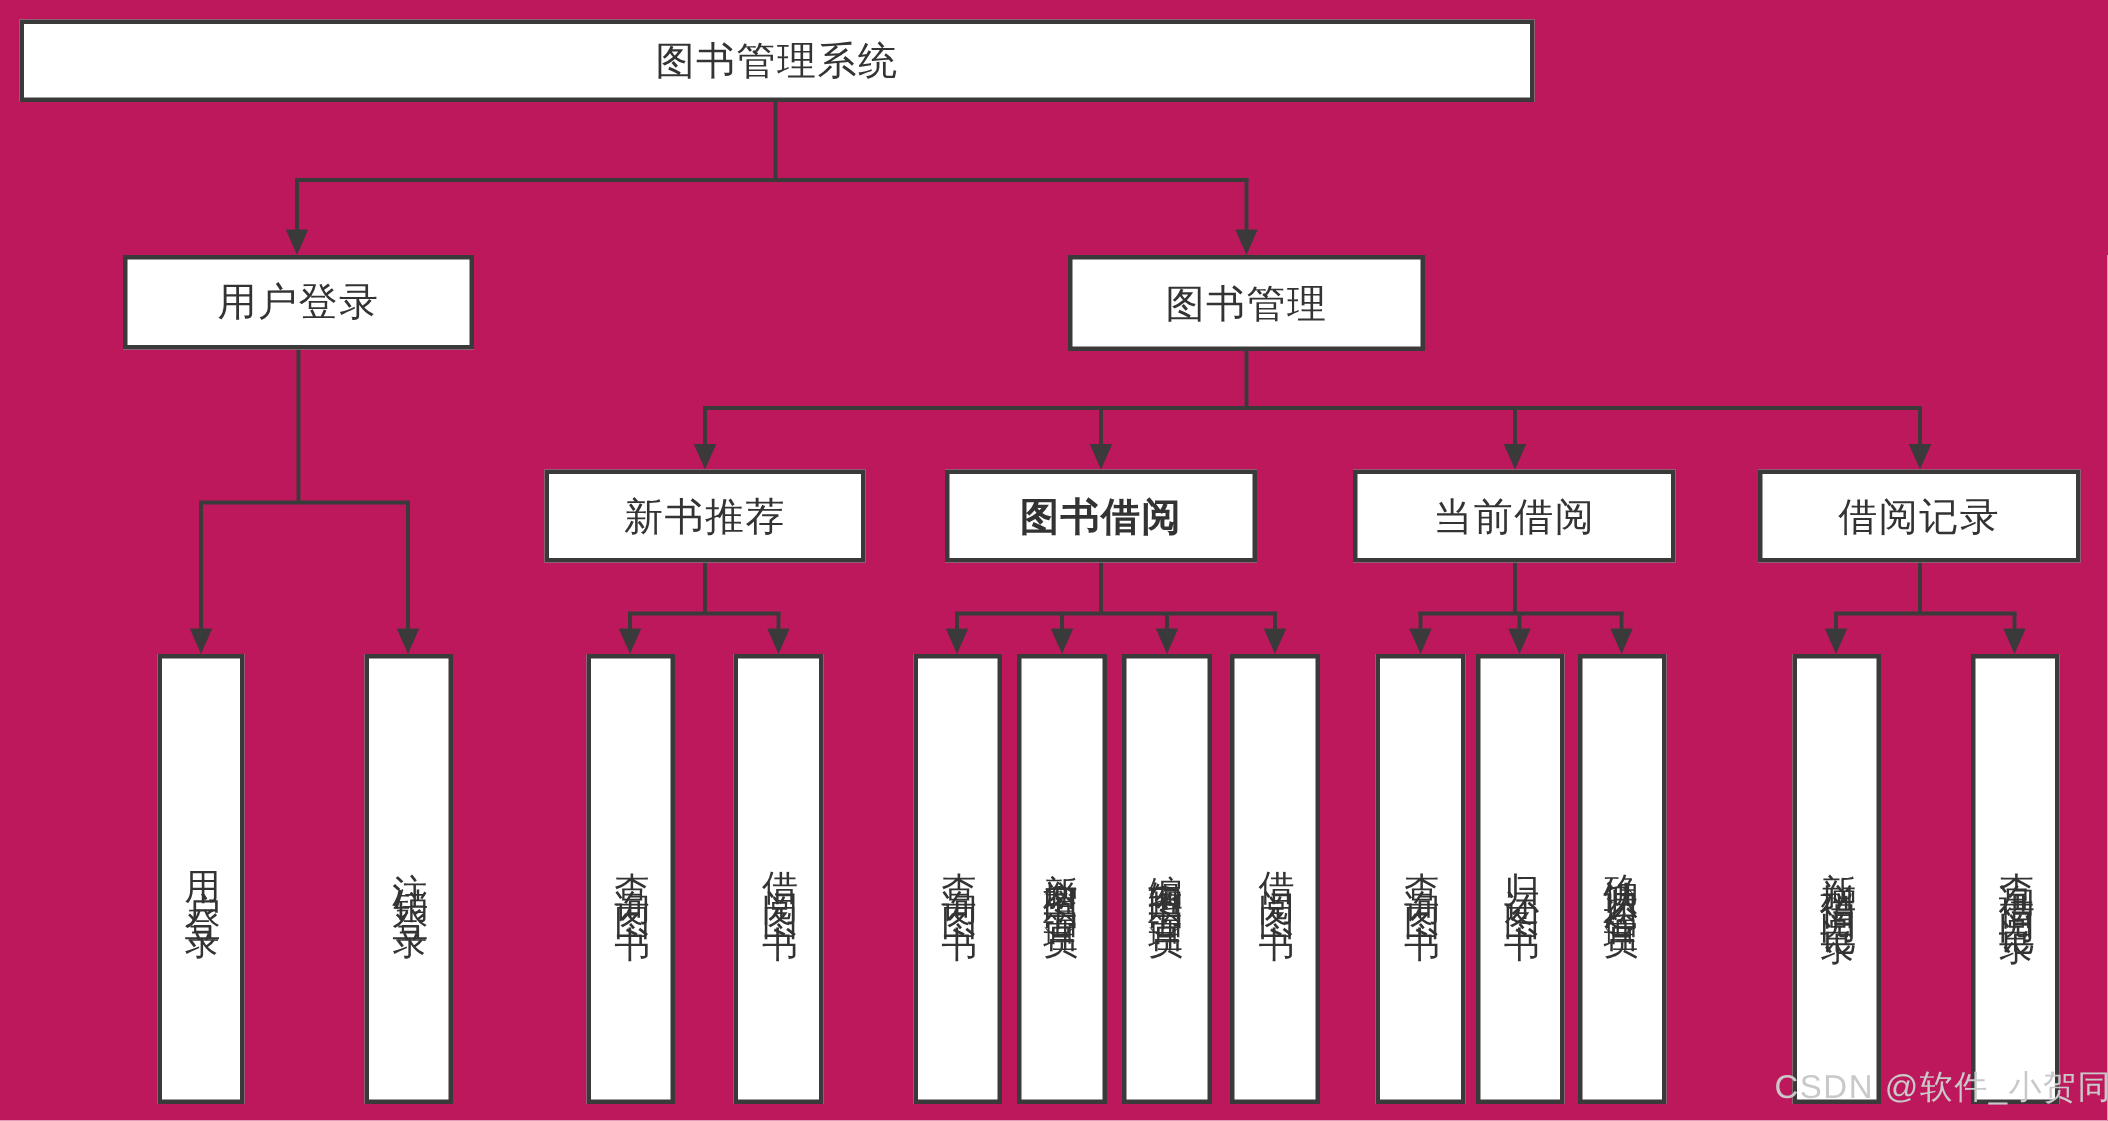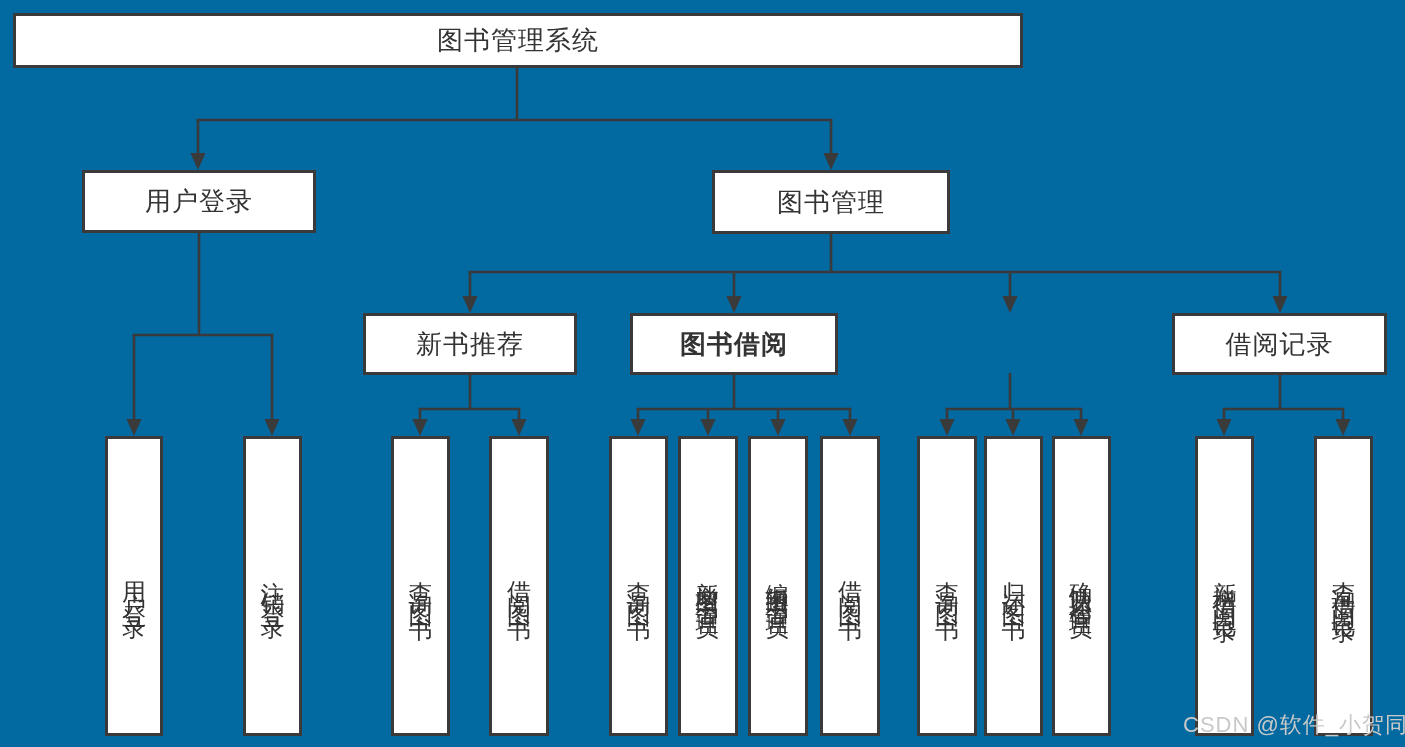--- a/index.html
+++ b/index.html
@@ -1,20 +1,20 @@
 <!DOCTYPE html>
 <html><head>
 <meta charset="utf-8">
 <style>
   html, body { margin: 0; padding: 0; background: #ffffff; }
   #stage {
     position: relative;
     width: 1405px;
     height: 747px;
-    background: #0369a1;
+    background: #be185d;
     font-family: "Liberation Sans", sans-serif;
     color: #333333;
     overflow: hidden;
   }
   #wires {
     position: absolute;
     left: 0; top: 0;
     width: 1405px; height: 747px;
     pointer-events: none;
   }
@@ -134,20 +134,23 @@
   <div class="box hbox" style="left:712px; top:170px; width:238px; height:64px;">
     <span>图书管理</span>
   </div>
 
   <div class="box hbox" style="left:363px; top:313px; width:214px; height:62px;">
     <span>新书推荐</span>
   </div>
   <div class="box hbox" style="left:630px; top:313px; width:208px; height:62px;font-weight:bold;">
     <span>图书借阅</span>
   </div>
+  <div class="box hbox" style="left:902px; top:313px; width:215px; height:62px;">
+    <span>当前借阅</span>
+  </div>
   <div class="box hbox" style="left:1172px; top:313px; width:215px; height:62px;">
     <span>借阅记录</span>
   </div>
 
   <div class="box vbox" style="left:105px; top:436px; width:58px; height:300px;">
     <span>用户登录</span>
   </div>
   <div class="box vbox" style="left:243px; top:436px; width:59px; height:300px;">
     <span>注销登录</span>
   </div>

